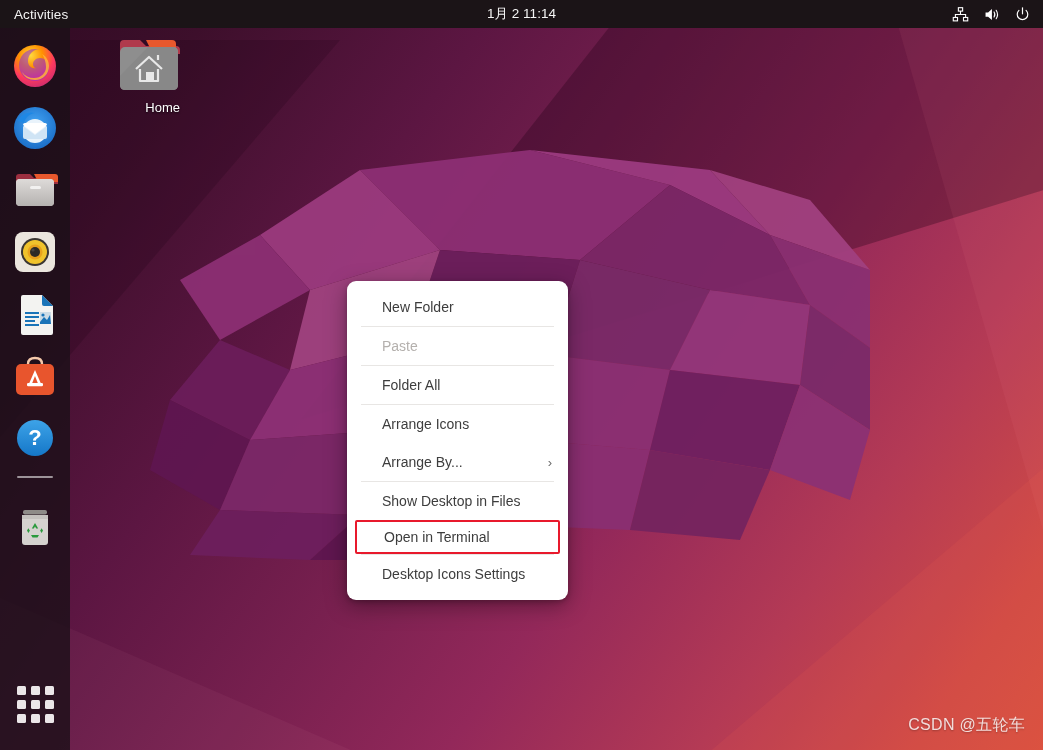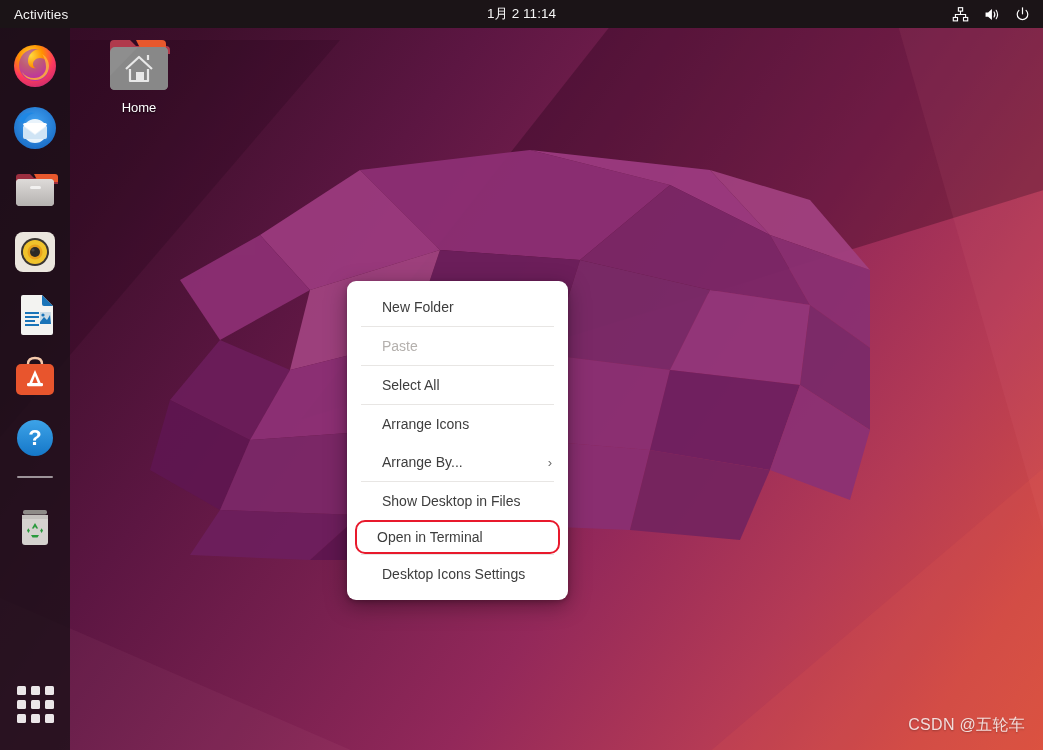--- a/index.html
+++ b/index.html
@@ -72,21 +72,21 @@
   .dock-item:first-child { margin-top:14px; }
   .dock-sep { width:36px; height:2px; background:rgba(255,255,255,0.55); margin:14px 0 10px 0; border-radius:1px; }
   #appgrid { position:absolute; left:11px; bottom:22px; width:48px; height:48px;
              display:grid; grid-template-columns:repeat(3,9px); grid-template-rows:repeat(3,9px);
              gap:5px; align-content:center; justify-content:center; }
   #appgrid i { display:block; width:9px; height:9px; background:#ebe6e8; border-radius:1.5px; }
 
   
   #home-icon {
     position:absolute; left:98px; top:36px; width:82px; height:92px;
-    display:flex; flex-direction:column; align-items:center; z-index:10;
+    display:flex; flex-direction:column; align-items:flex-end; z-index:10;
   }
   #home-icon .label {
     margin-top:6px; color:#ffffff; font-size:13px;
     text-shadow:0 1px 2px rgba(0,0,0,0.75);
   }
 
   
   #ctxmenu {
     position:absolute; left:347px; top:281px; width:221px;
     background:#ffffff; border-radius:9px;
@@ -98,23 +98,23 @@
   .mi {
     position:relative; height:38px; display:flex; align-items:center;
     padding-left:35px; padding-right:16px;
     color:#3d3d3d; white-space:nowrap;text-align:center;
   }
   .mi.disabled { color:#b4b0ad; }
   .mi .chev { margin-left:auto; color:#6b6b6b; font-size:13px; line-height:1; }
   .mi-sep { height:1px; background:#e8e6e4; margin:0 14px; }
   .mi.highlighted {
     border:2px solid #e8192c;
-    border-radius:10px;
+    border-radius:2px;
     margin:0 8px;
-    padding-left:20px;
+    padding-left:27px;
     height:34px;
   }
 
   
   #watermark {
     position:absolute; right:18px; bottom:14px;
     color:rgba(255,255,255,0.82); font-size:16px;
     text-shadow:0 1px 2px rgba(0,0,0,0.28);
     z-index:20; letter-spacing:.3px;
   }
@@ -344,21 +344,21 @@
       <span>New Folder</span>
     </div>
     <div class="mi-sep"></div>
 
     <div class="mi disabled">
       <span>Paste</span>
     </div>
     <div class="mi-sep"></div>
 
     <div class="mi">
-      <span>Select All</span>
+      <span>Folder All</span>
     </div>
     <div class="mi-sep"></div>
 
     <div class="mi">
       <span>Arrange Icons</span>
     </div>
 
     <div class="mi">
       <span>Arrange By...</span>
       <span class="chev">›</span>

